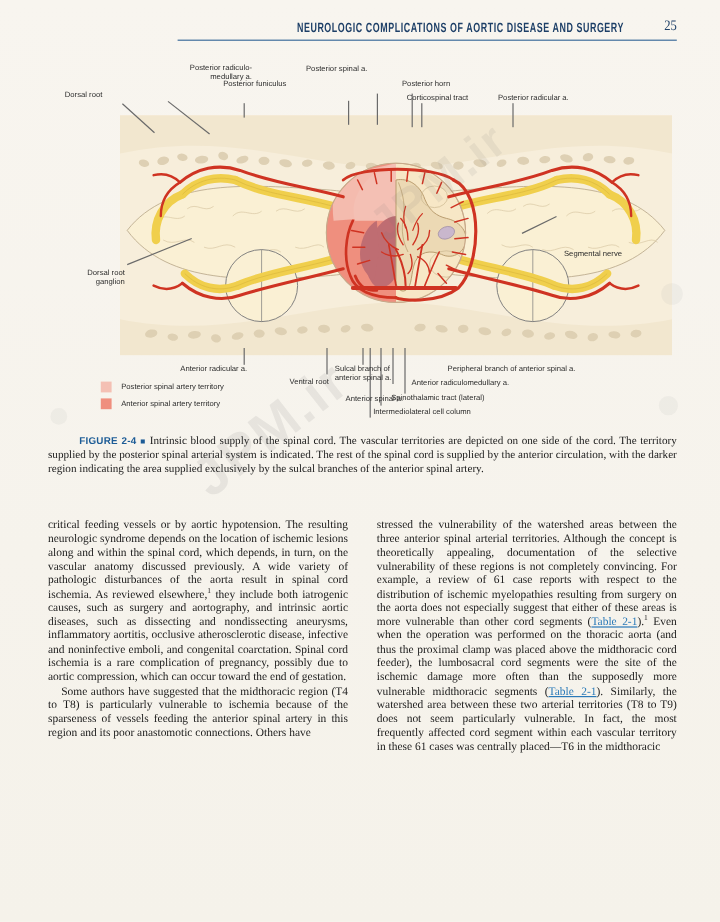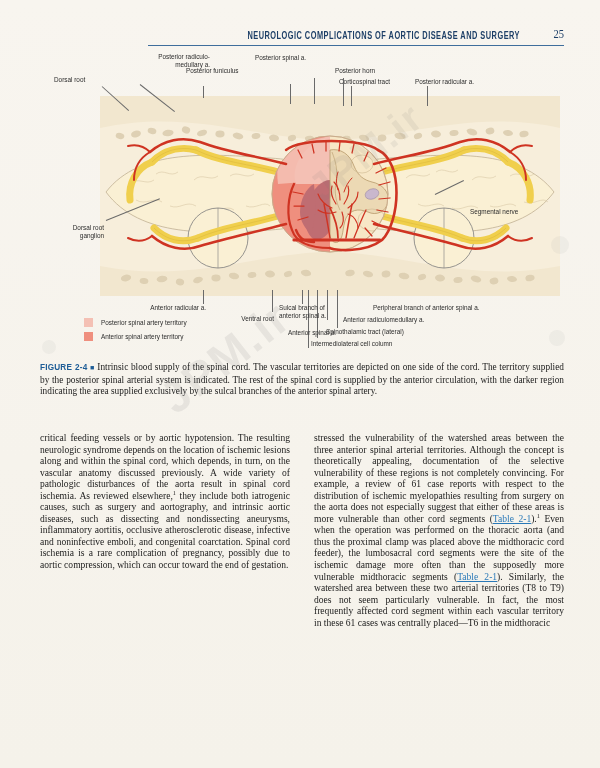--- a/index.html
+++ b/index.html
@@ -18,21 +18,21 @@
 
   .page {
     position: absolute;
     inset: 0;
     background: linear-gradient(180deg,#f8f5ef 0%, #f6f3ec 60%, #f5f2ea 100%);
   }
 
   
   .runhead {
     position: absolute;
-    top: 28px;
+    top: 16px;
     left: 40px;
     right: 36px;
     height: 20px;
   }
   .runhead-text {
     position: absolute;
     right: 44px;
     top: 0;
     font-family: "Liberation Sans", sans-serif;
     font-size: 7.4px;
@@ -129,20 +129,21 @@
     line-height: 11.6px;
     text-align: justify;
     color: #1b1b1b;
   }
   .caption b.fignum {
     font-family: "Liberation Sans", sans-serif;
     font-size: 8.2px;
     font-weight: 700;
     color: #1d5c96;
     letter-spacing: .2px;
+    margin-left: 26px;
   }
   .caption .sq {
     color: #1d5c96;
     font-size: 7px;
   }
 
   
   .cols {
     position: absolute;
     left: 40px;
@@ -455,20 +456,21 @@
 
   <div class="caption">
     <b class="fignum">FIGURE 2-4</b>
     <span class="sq">■</span>
     <span>Intrinsic blood supply of the spinal cord. The vascular territories are depicted on one side of the cord. The territory supplied by the posterior spinal arterial system is indicated. The rest of the spinal cord is supplied by the anterior circulation, with the darker region indicating the area supplied exclusively by the sulcal branches of the anterior spinal artery.</span>
   </div>
 
   <div class="cols">
     <div class="col">
       <p><span>critical feeding vessels or by aortic hypotension. The resulting neurologic syndrome depends on the location of ischemic lesions along and within the spinal cord, which depends, in turn, on the vascular anatomy discussed previously. A wide variety of pathologic disturbances of the aorta result in spinal cord ischemia. As reviewed elsewhere,</span><sup>1</sup><span> they include both iatrogenic causes, such as surgery and aortography, and intrinsic aortic diseases, such as dissecting and nondissecting aneurysms, inflammatory aortitis, occlusive atherosclerotic disease, infective and noninfective emboli, and congenital coarctation. Spinal cord ischemia is a rare complication of pregnancy, possibly due to aortic compression, which can occur toward the end of gestation.</span></p>
+      <p class="ind">Some authors have suggested that the midthoracic region (T4 to T8) is particularly vulnerable to ischemia because of the sparseness of vessels feeding the anterior spinal artery in this region and its poor anastomotic connections. Others have</p>
     </div>
 
     <div class="col">
       <p><span>stressed the vulnerability of the watershed areas between the three anterior spinal arterial territories. Although the concept is theoretically appealing, documentation of the selective vulnerability of these regions is not completely convincing. For example, a review of 61 case reports with respect to the distribution of ischemic myelopathies resulting from surgery on the aorta does not especially suggest that either of these areas is more vulnerable than other cord segments (</span><a class="xref" href="#">Table 2-1</a><span>).</span><sup>1</sup><span> Even when the operation was performed on the thoracic aorta (and thus the proximal clamp was placed above the midthoracic cord feeder), the lumbosacral cord segments were the site of the ischemic damage more often than the supposedly more vulnerable midthoracic segments (</span><a class="xref" href="#">Table 2-1</a><span>). Similarly, the watershed area between these two arterial territories (T8 to T9) does not seem particularly vulnerable. In fact, the most frequently affected cord segment within each vascular territory in these 61 cases was centrally placed—T6 in the midthoracic</span></p>
     </div>
   </div>
 
   <div class="watermark">JPM.ir</div>
   <div class="watermark2">JPM.ir</div>
   <div class="blob" style="left:551px;top:236px;width:18px;height:18px;"></div>

